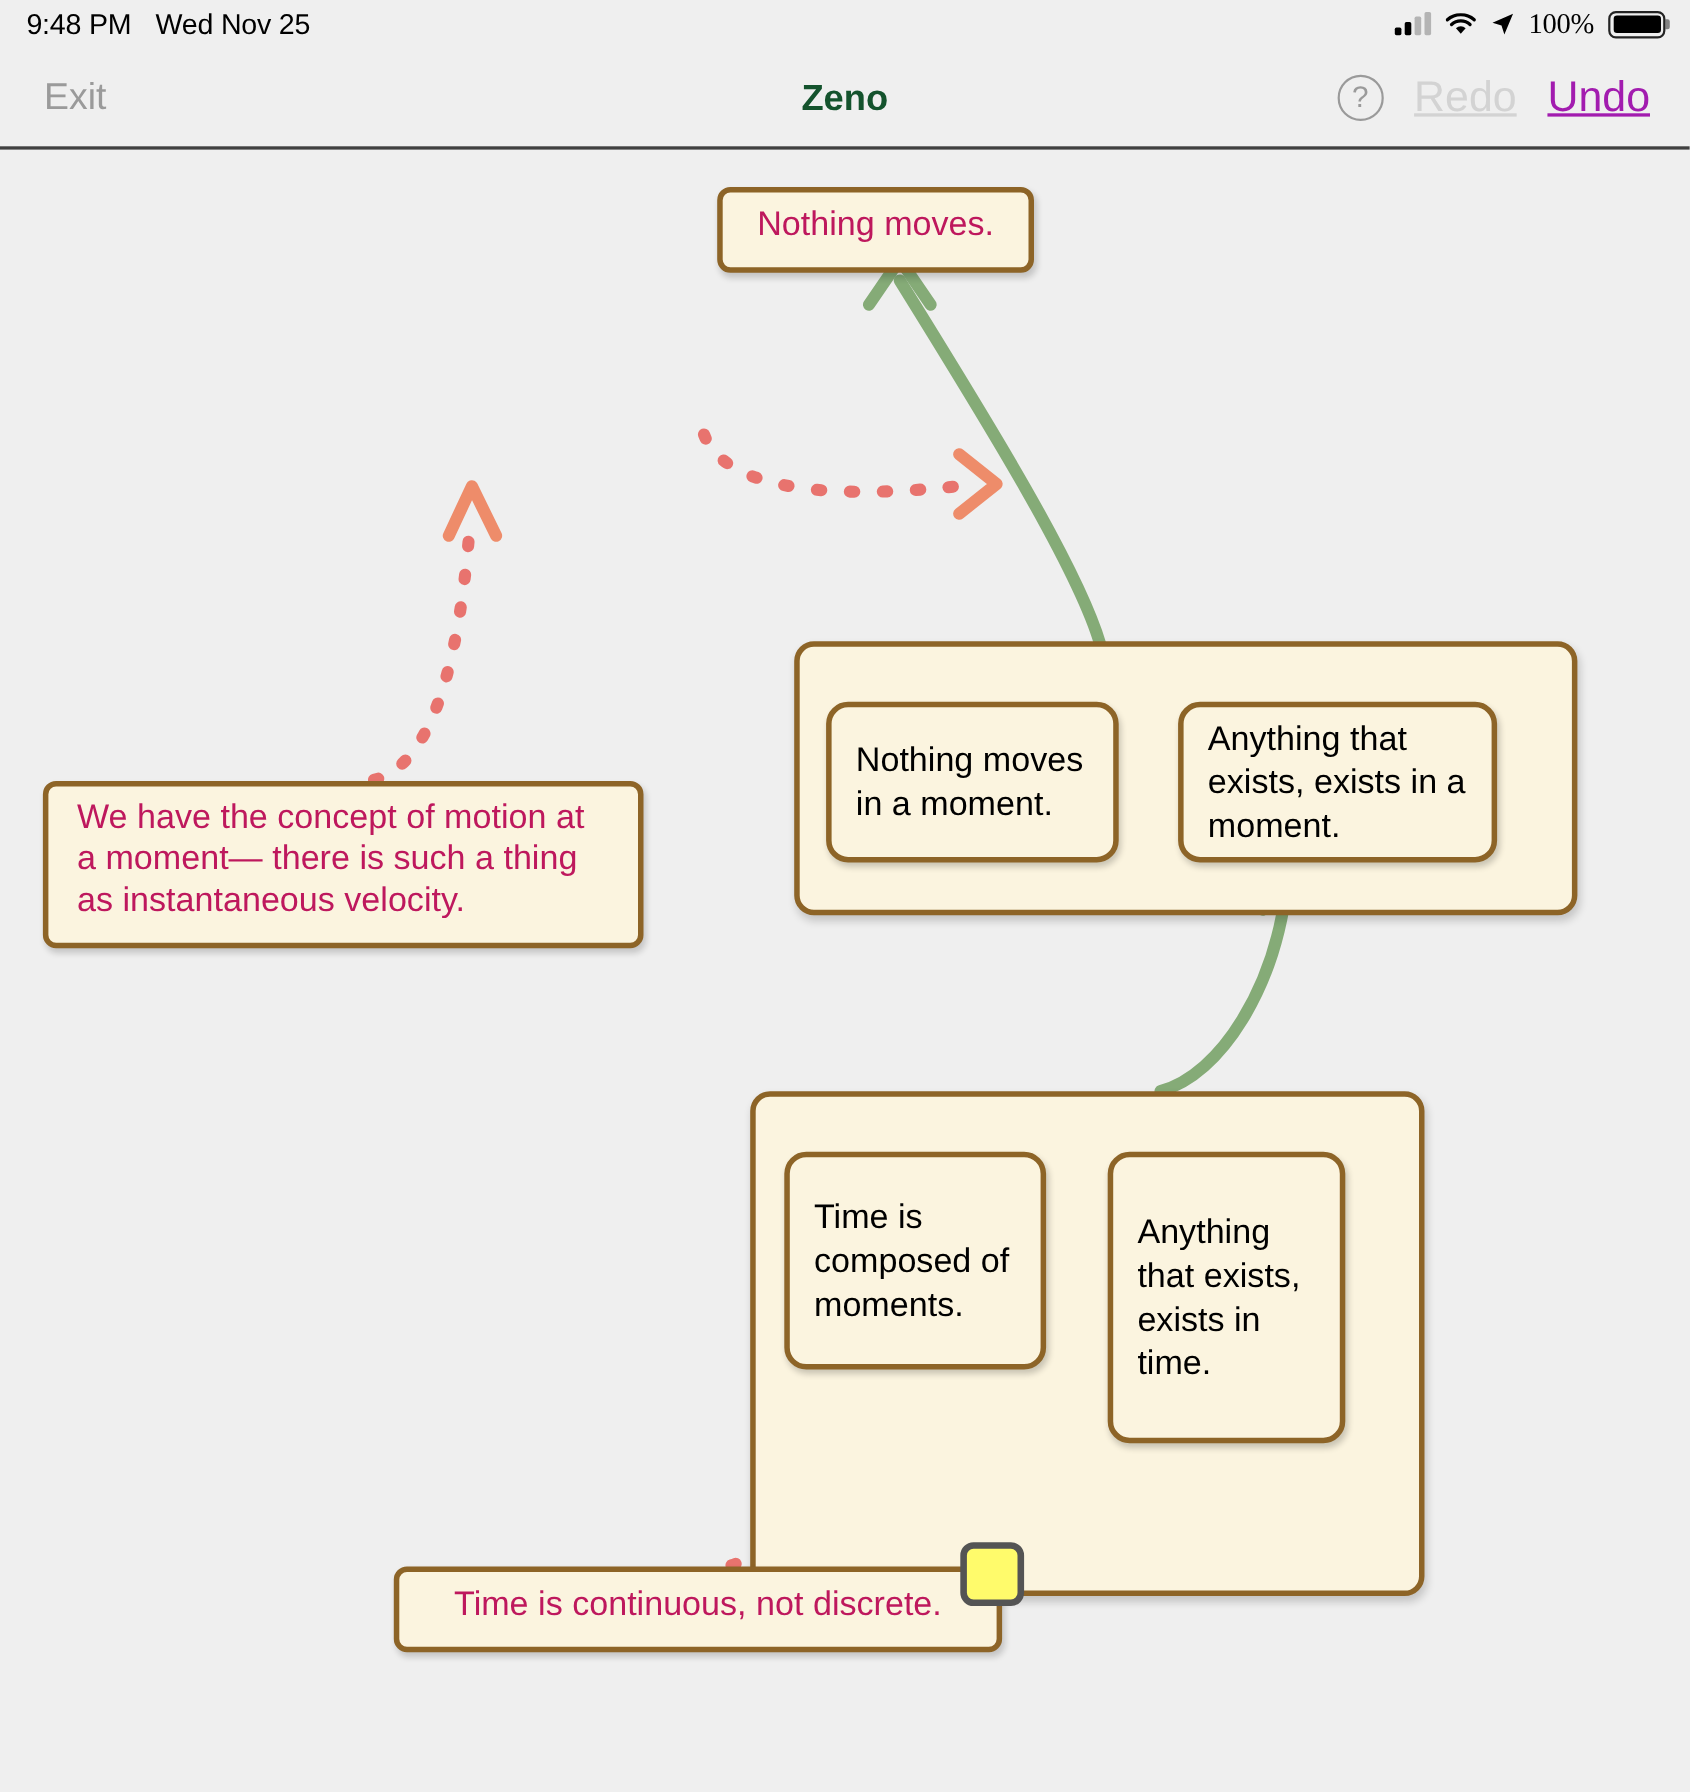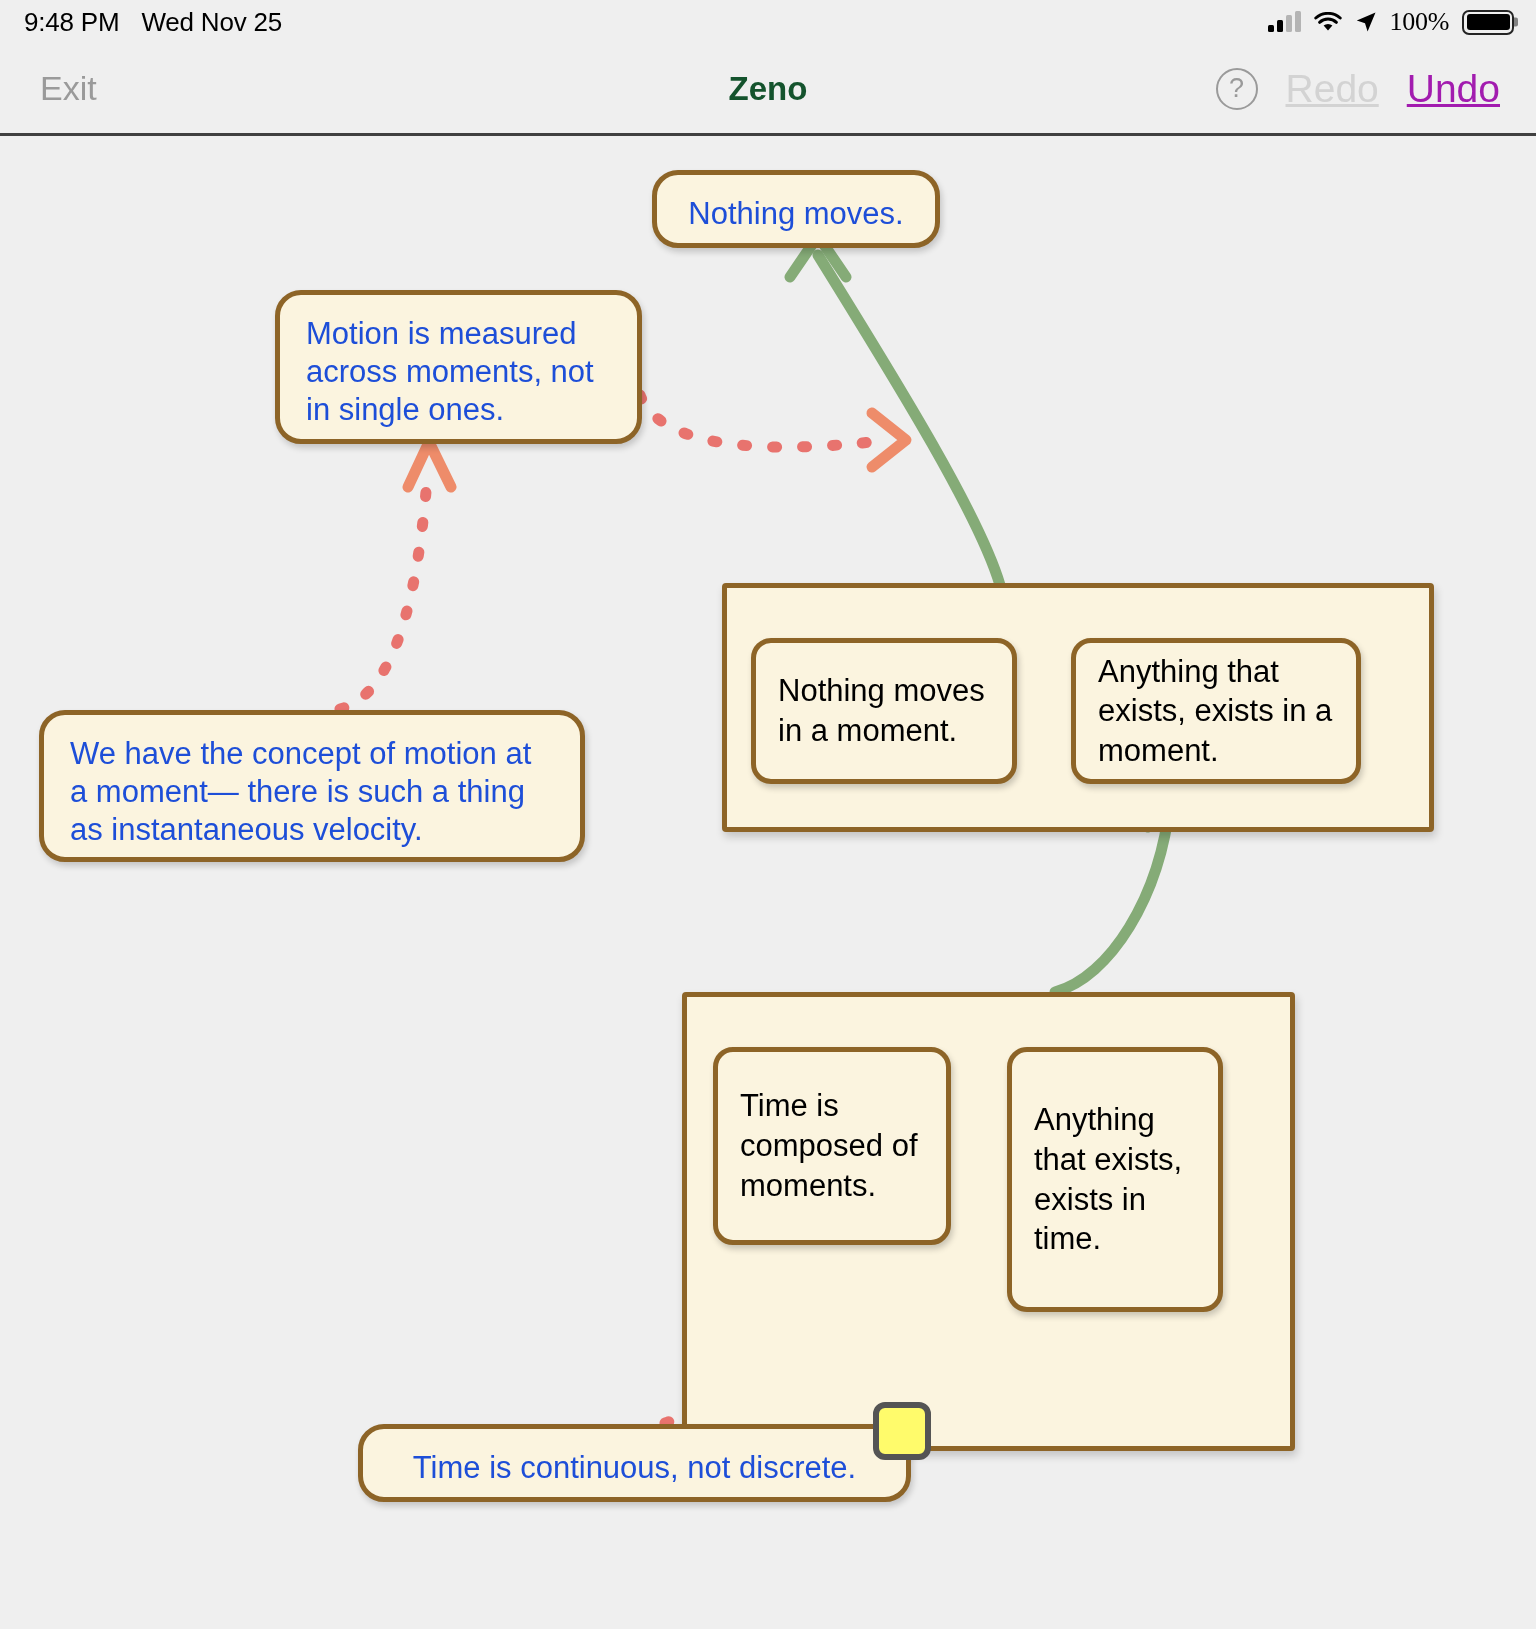--- a/index.html
+++ b/index.html
@@ -126,37 +126,37 @@
     width: 1536px;
     height: 1492px;
     pointer-events: none;
   }
 
   
   .node {
     position: absolute;
     background: #FBF4DF;
     border: 5px solid #8D6427;
-    border-radius: 26px;
+    border-radius: 12px;
     box-shadow: 2px 4px 6px rgba(0,0,0,.18);
-    color: #1d4ed8;
+    color: #be185d;
     font-size: 31px;
     line-height: 1.22;
     padding: 20px 26px;
     display: flex;
-    align-items: flex-start;
+    align-items: flex-end;
     cursor: pointer;
   }
   .node.center { justify-content: center; }
 
   .group {
     position: absolute;
     background: #FBF4DF;
     border: 5px solid #8D6427;
-    border-radius: 4px;
+    border-radius: 18px;
     box-shadow: 2px 5px 8px rgba(0,0,0,.18);
     cursor: pointer;
   }
   .child {
     position: absolute;
     background: #FBF4DF;
     border: 5px solid #8D6427;
     border-radius: 20px;
     box-shadow: 2px 4px 6px rgba(0,0,0,.20);
     color: #000;
@@ -245,23 +245,20 @@
     <g>
       <path d="M665,1286 C716,1270 746,1190 750,1112" stroke="#E8736E" stroke-width="11" fill="none" stroke-linecap="round" stroke-dasharray="4 26"></path>
       <path d="M730,1130 L751,1085 L772,1130" stroke="#EE8C6A" stroke-width="11" fill="none" stroke-linecap="round" stroke-linejoin="round"></path>
     </g>
   </svg>
 
   <div class="node center" style="left:652px; top:33px; width:288px; height:78px;">
     <span>Nothing moves.</span>
   </div>
 
-  <div class="node" style="left:275px; top:153px; width:367px; height:154px;">
-    <span>Motion is measured across moments, not in single ones.</span>
-  </div>
 
   <div class="node" style="left:39px; top:573px; width:546px; height:152px;">
     <span>We have the concept of motion at a moment— there is such a thing as instantaneous velocity.</span>
   </div>
 
   <div class="group" style="left:722px; top:446px; width:712px; height:249px;">
     <div class="child" style="left:24px; top:50px; width:266px; height:146px;">
       <span>Nothing moves in a moment.</span>
     </div>
     <div class="child" style="left:344px; top:50px; width:290px; height:146px;">

